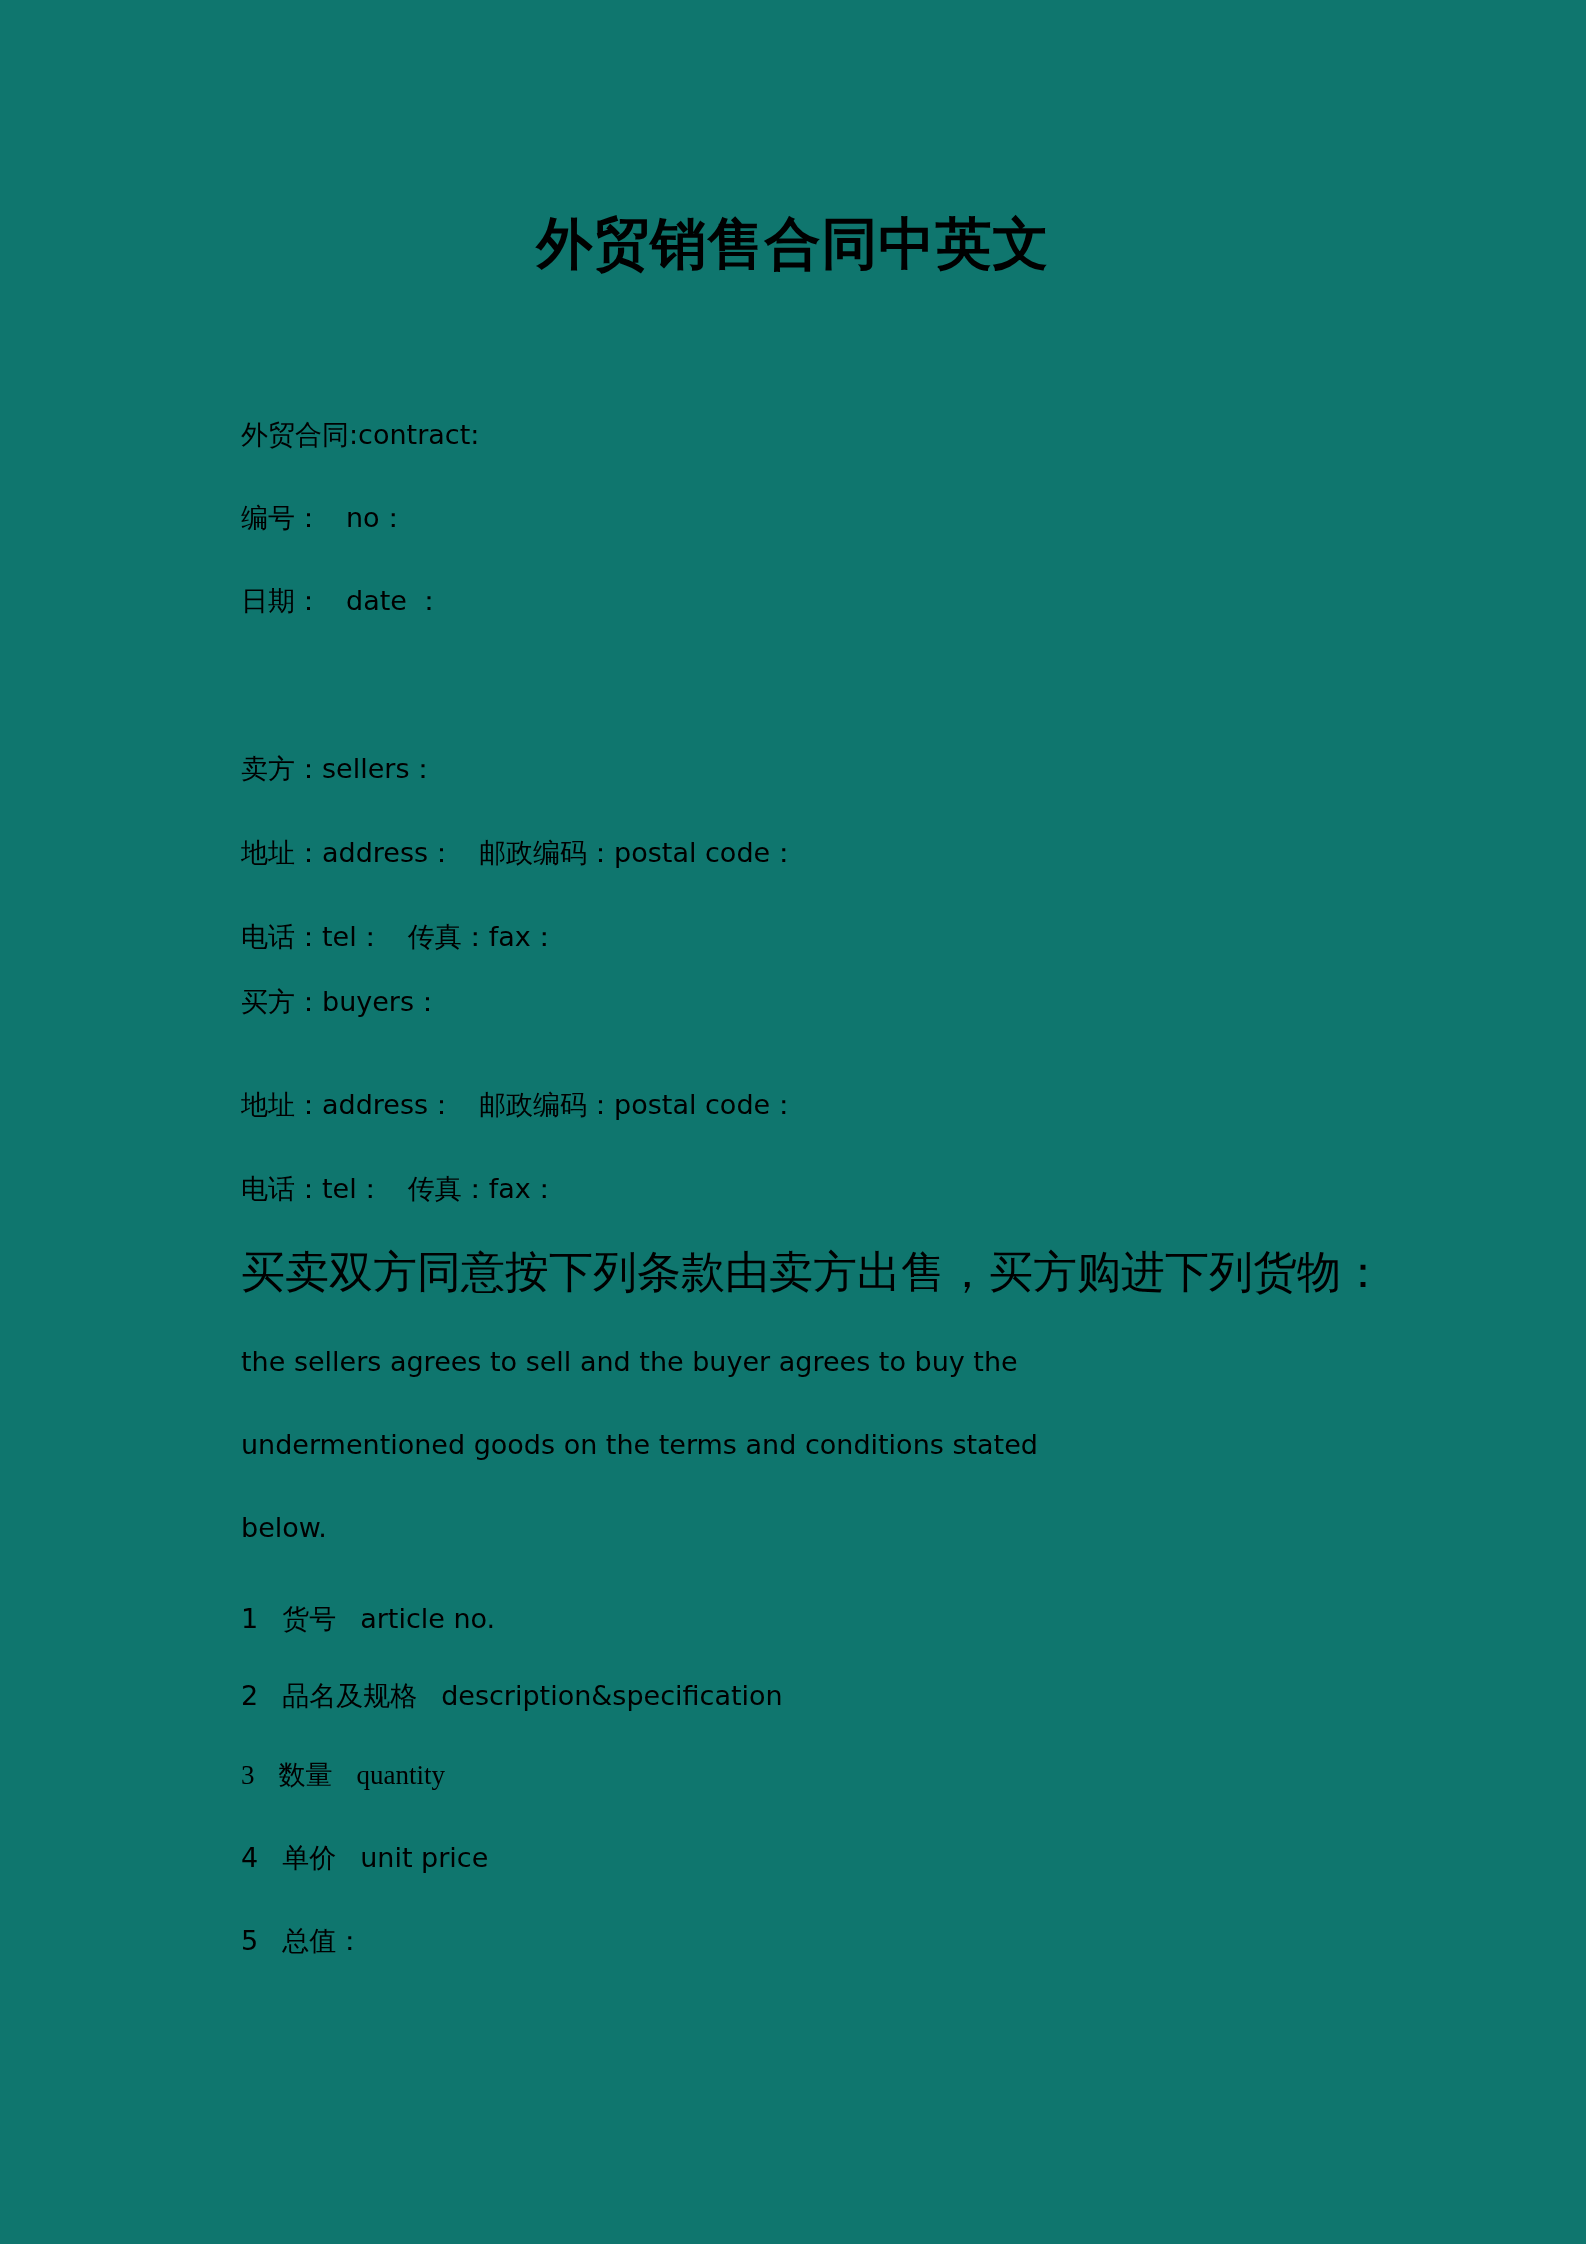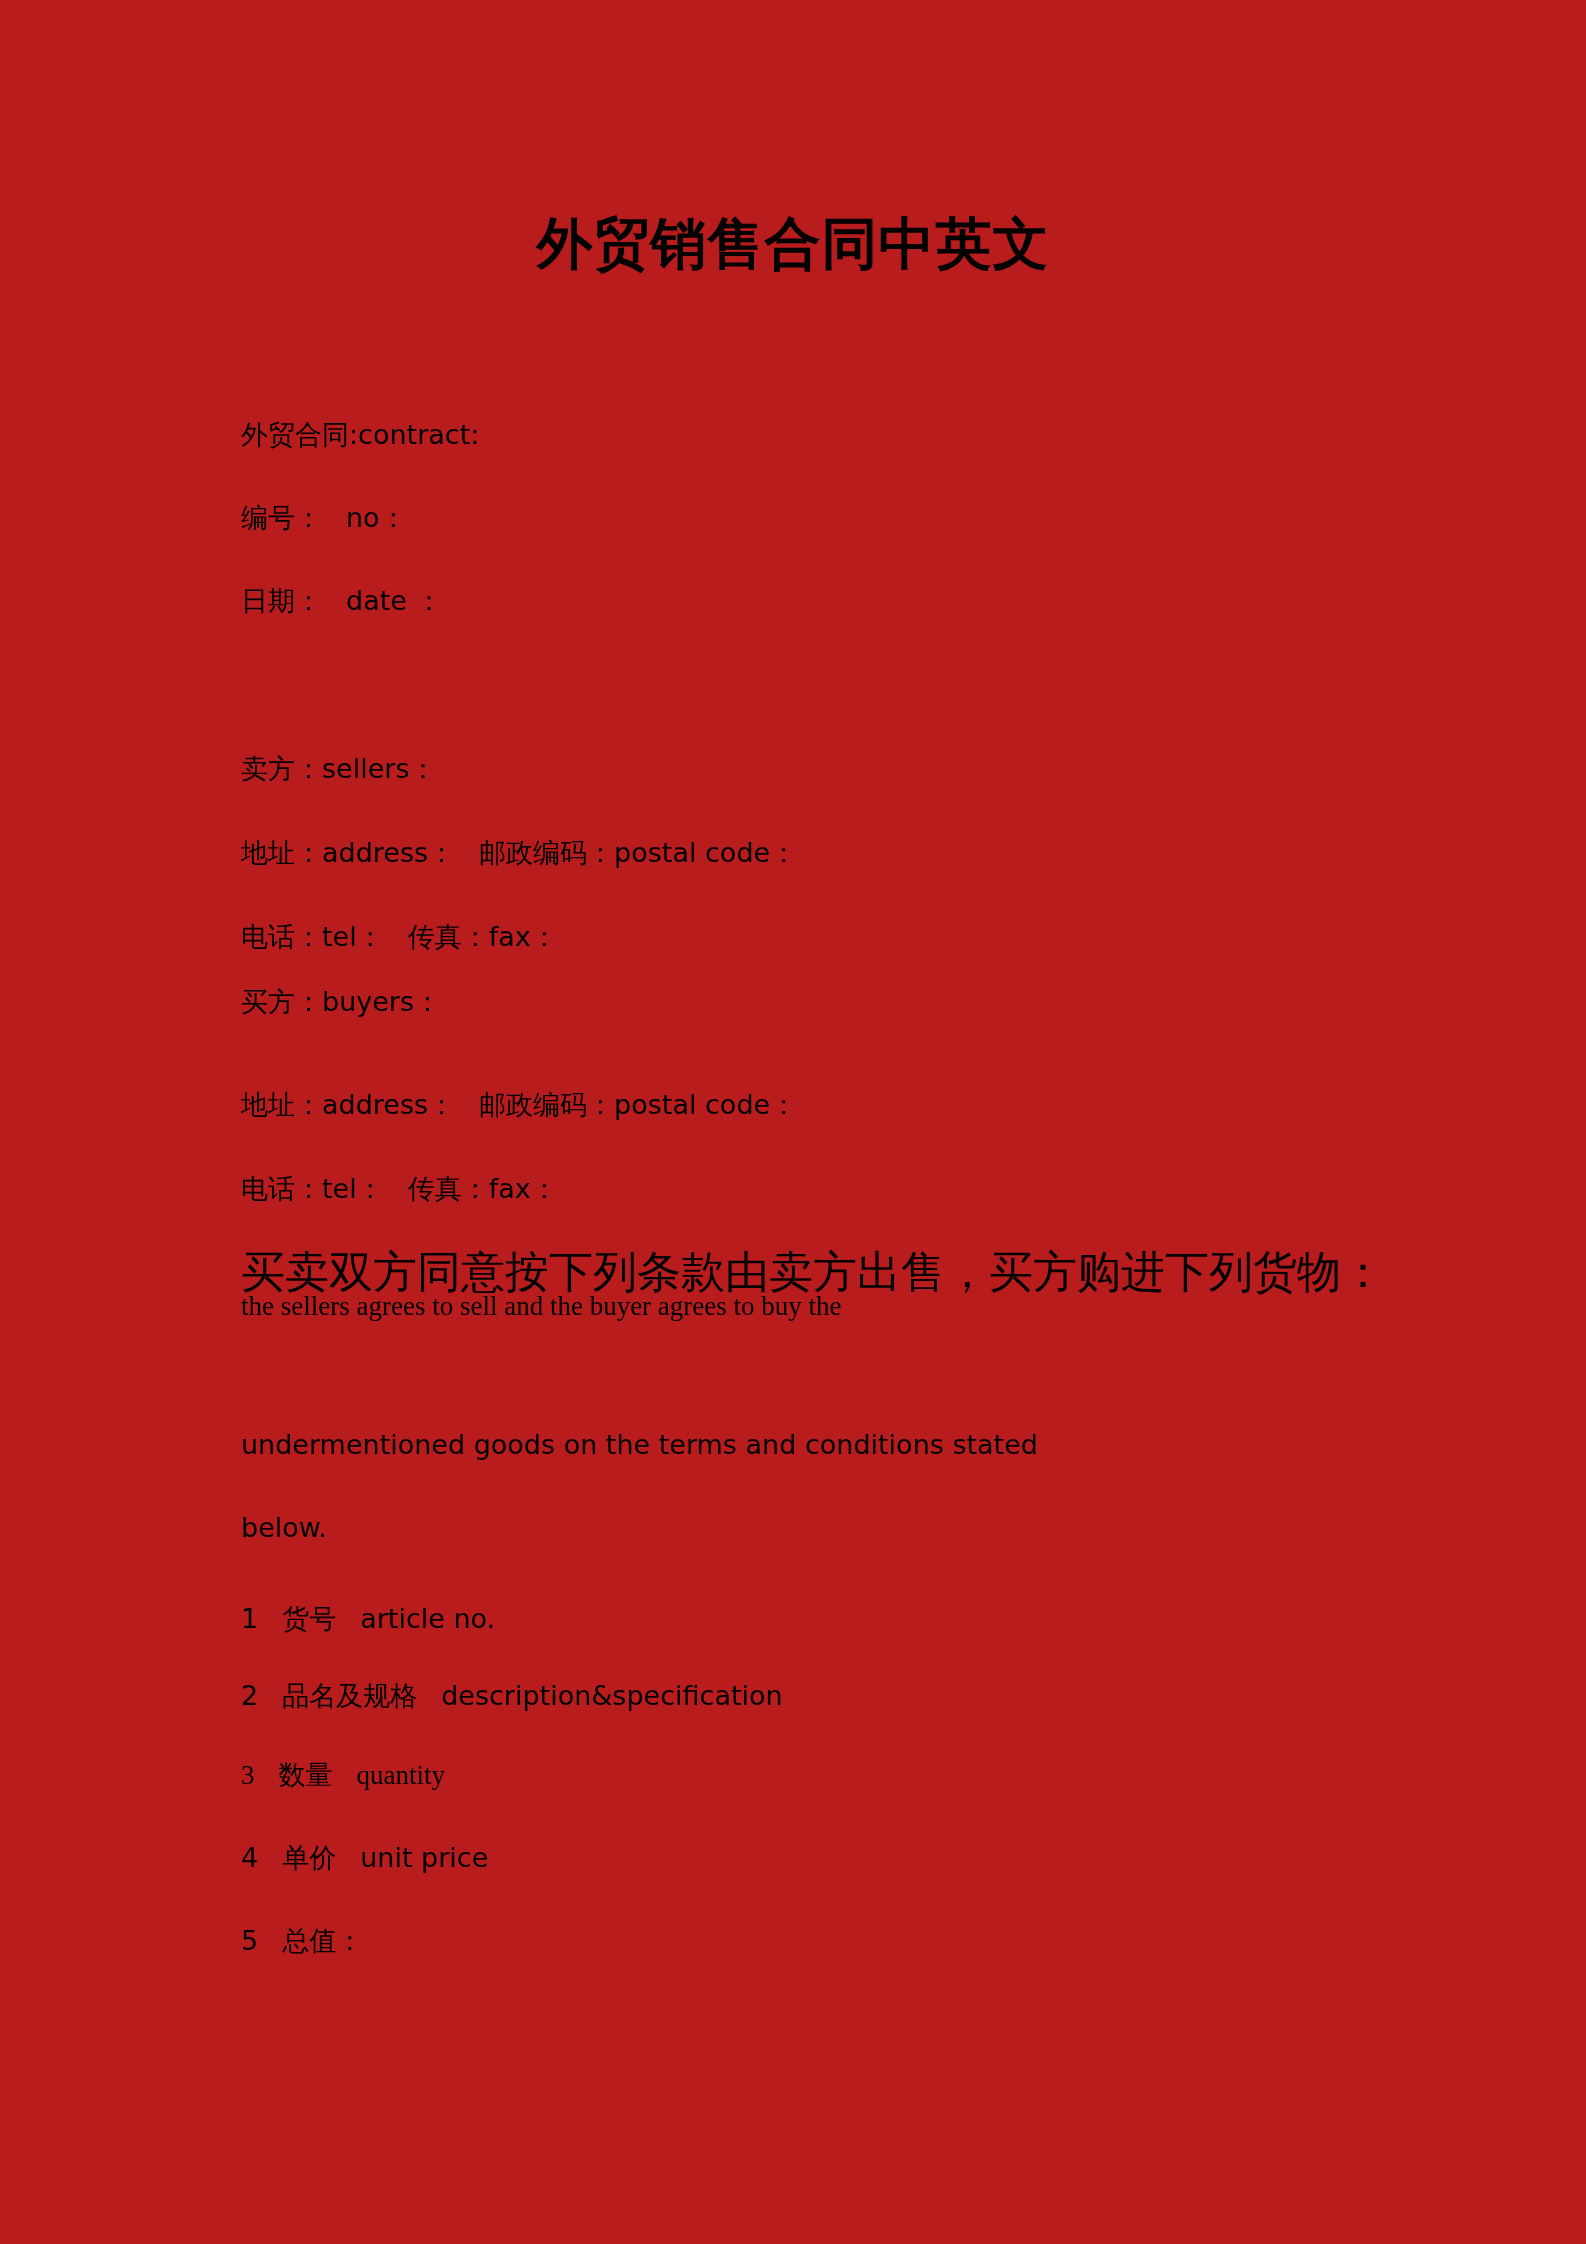--- a/index.html
+++ b/index.html
@@ -13,21 +13,21 @@
       position: relative;
       overflow: hidden;
       color: #000000;
       font-family: "DejaVu Sans", "Liberation Sans", sans-serif;
     }
     .page {
       position: absolute;
       left: 0; top: 0;
       width: 1586px;
       height: 2244px;
-      background: #b91c1c;
+      background: #0f766e;
     }
     .title {
       position: absolute;
       left: 0;
       width: 1586px;
       top: 208px;
       text-align: center;
       font-size: 56px;
       font-weight: bold;
       letter-spacing: 1px;
@@ -65,21 +65,21 @@
   <p class="line" style="top:915px;"><span>电话：tel：</span><span class="gap"></span><span>传真：fax：</span></p>
 
   <p class="line" style="top:980px;"><span>买方：buyers：</span></p>
 
   <p class="line" style="top:1083px;"><span>地址：address：</span><span class="gap"></span><span>邮政编码：postal code：</span></p>
 
   <p class="line" style="top:1167px;"><span>电话：tel：</span><span class="gap"></span><span>传真：fax：</span></p>
 
   <p class="line" style="top:1250px; font-size:44px;"><span>买卖双方同意按下列条款由卖方出售，买方购进下列货物：</span></p>
 
-  <p class="line" style="top:1284px;font-family:Liberation Serif, serif;"><span>the sellers agrees to sell and the buyer agrees to buy the</span></p>
+  <p class="line" style="top:1340px;"><span>the sellers agrees to sell and the buyer agrees to buy the</span></p>
 
   <p class="line" style="top:1423px;"><span>undermentioned goods on the terms and conditions stated</span></p>
 
   <p class="line" style="top:1506px;"><span>below.</span></p>
 
   <p class="line" style="top:1585px;margin-top:12px;"><span>1</span><span class="gap"></span><span>货号</span><span class="gap"></span><span>article no.</span></p>
 
   <p class="line" style="top:1674px;"><span>2</span><span class="gap"></span><span>品名及规格</span><span class="gap"></span><span>description&amp;specification</span></p>
 
   <p class="line" style="top:1753px;font-family:Liberation Serif, serif;"><span>3</span><span class="gap"></span><span>数量</span><span class="gap"></span><span>quantity</span></p>

